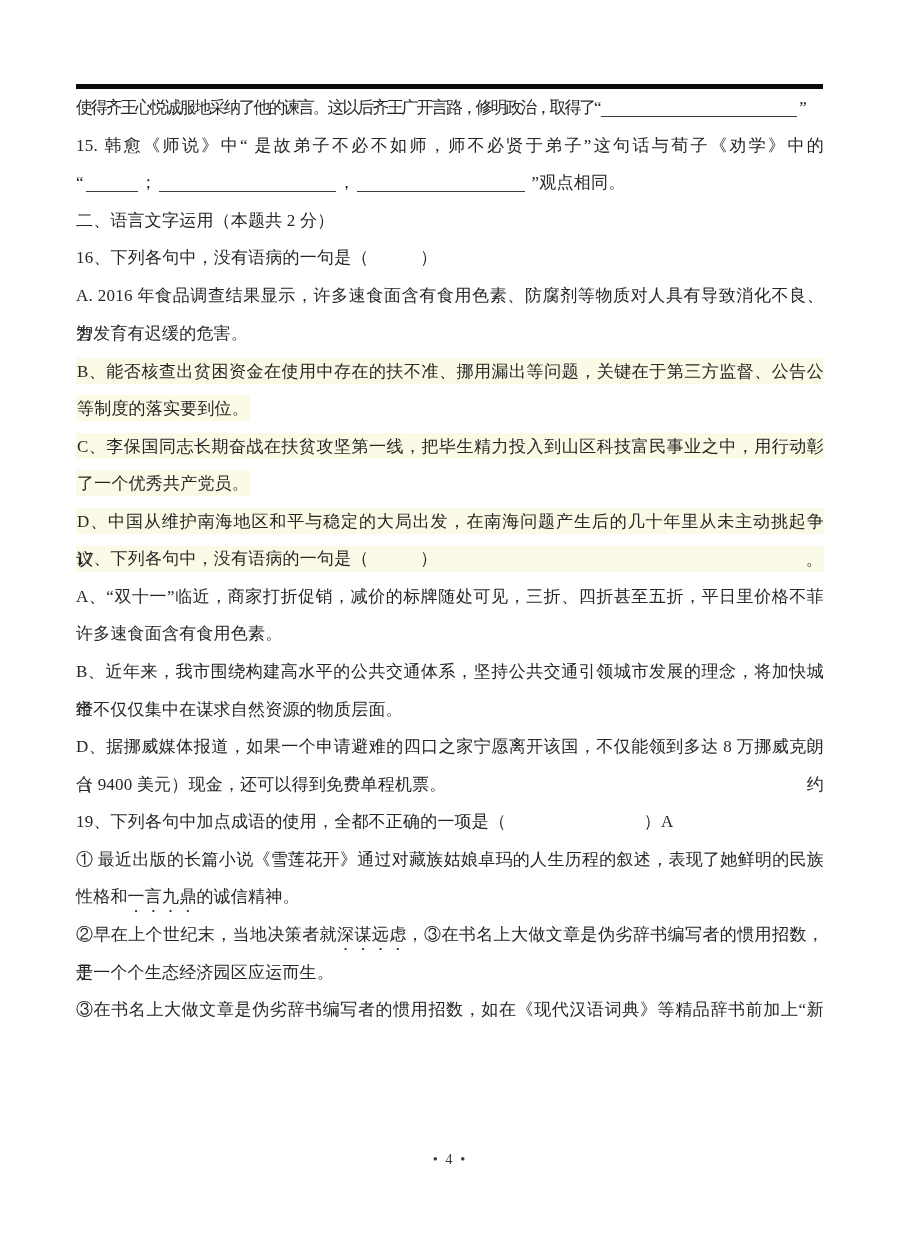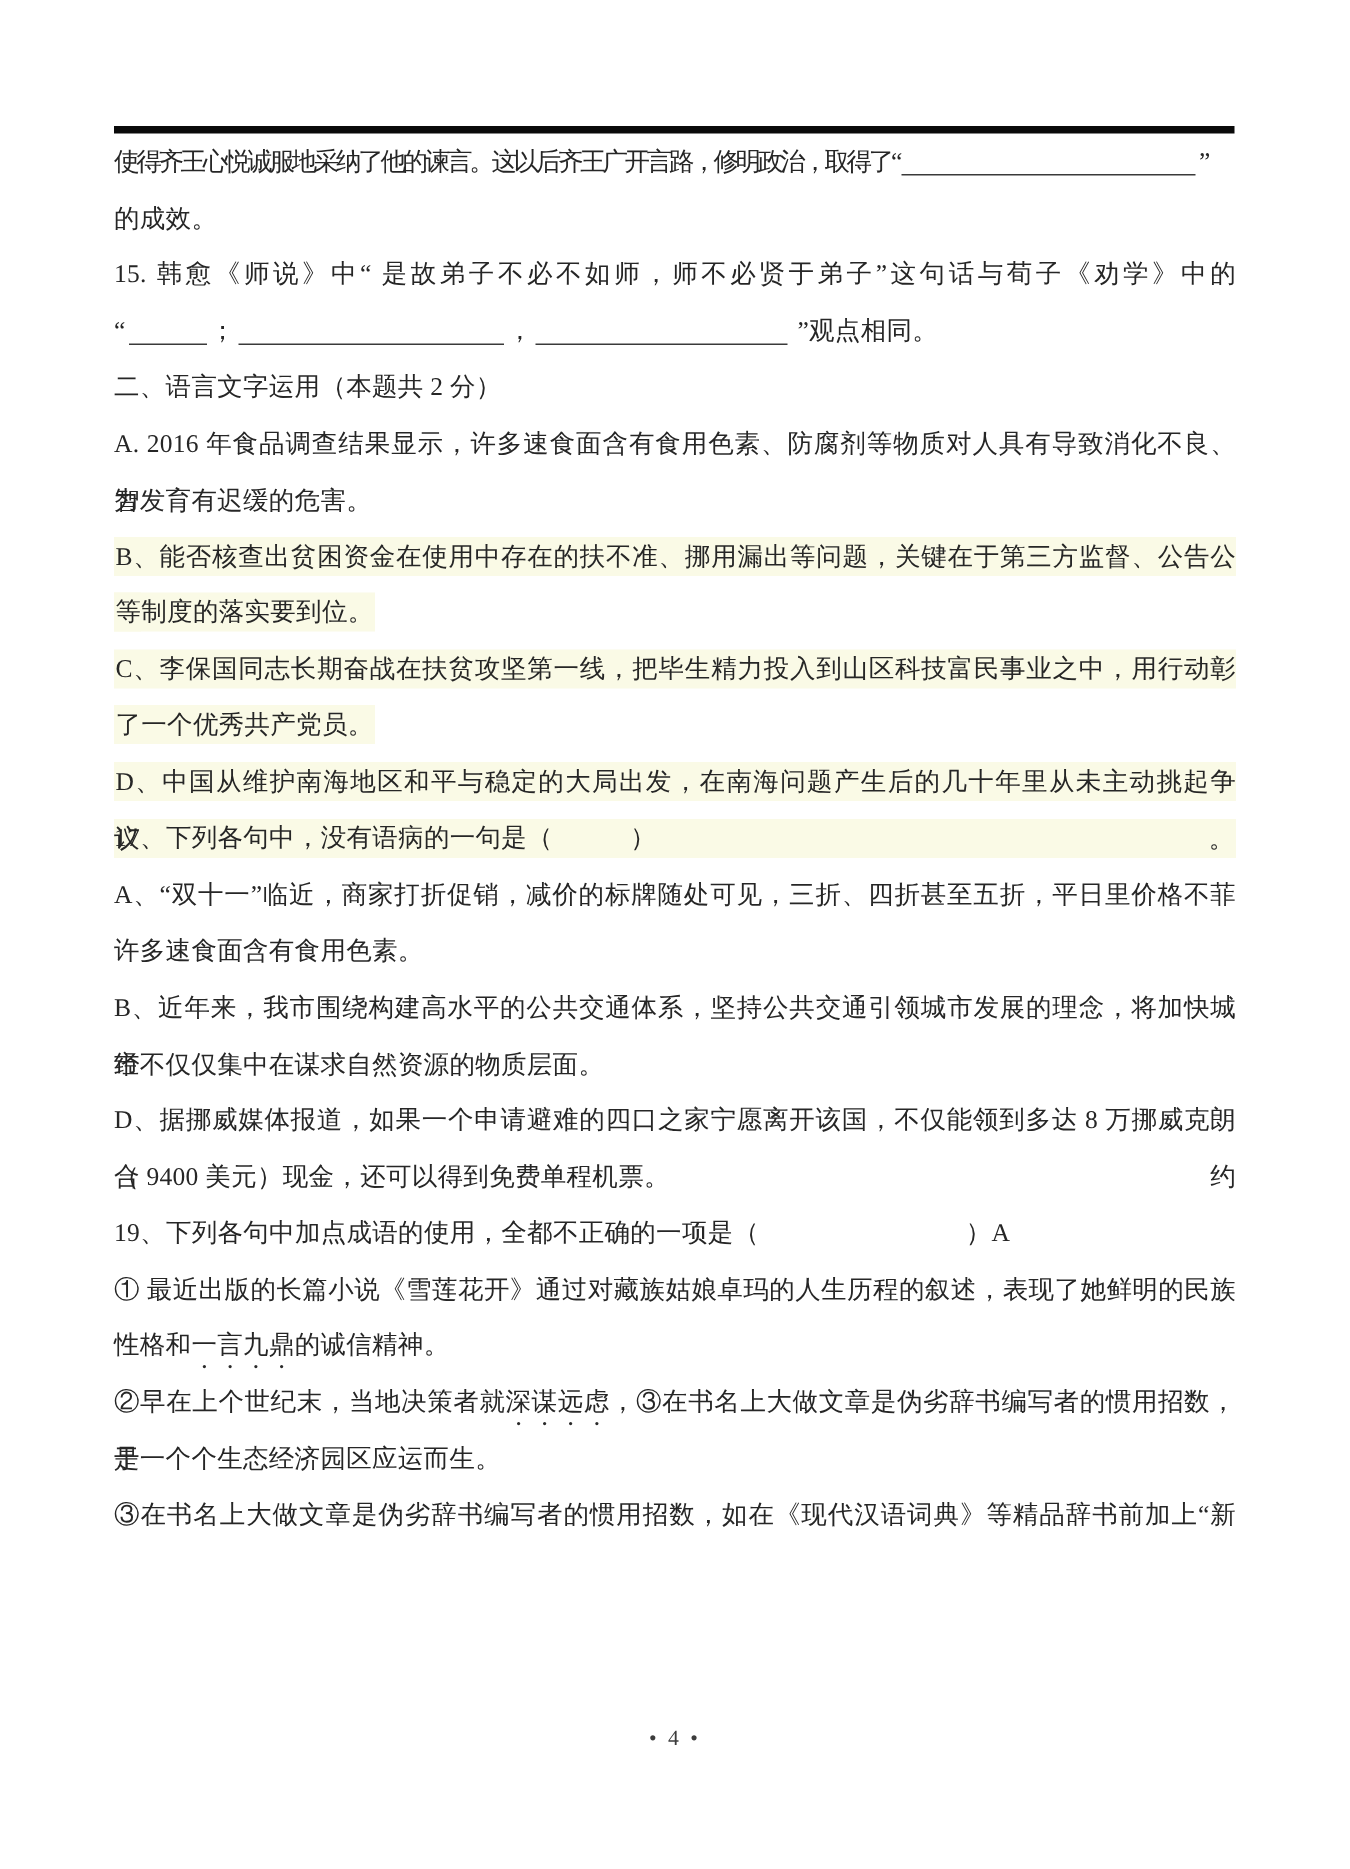--- a/index.html
+++ b/index.html
@@ -48,24 +48,24 @@
     text-align:center;font-size:14.5px;color:#3c3c3c;letter-spacing:2px;
   }
 </style>
 </head>
 <body>
 
 <div class="page">
   <div class="top-rule"></div>
   <div class="content">
       <div class="line tight"><span class=""><span>使得齐王心悦诚服地采纳了他的谏言。这以后齐王广开言路，修明政治，取得了“</span><span class="blank" style="width: 196px;"></span><span>”</span></span></div>
-      <div class="line"><span class=""><span>的成效。</span></span></div>
       <div class="line j"><span class=""><span>15. 韩愈《师说》中“ 是故弟子不必不如师，师不必贤于弟子”这句话与荀子《劝学》中的</span></span></div>
       <div class="line"><span class=""><span>“</span><span class="blank" style="width: 52px;"></span><span>；</span><span class="blank" style="width: 177px;"></span><span>，</span><span class="blank" style="width: 168px;"></span><span> ”观点相同。</span></span></div>
       <div class="line"><span class=""><span>二、语言文字运用（本题共 2 分）</span></span></div>
+      <div class="line"><span class=""><span>16、下列各句中，没有语病的一句是（　　　）</span></span></div>
       <div class="line j"><span class=""><span>A. 2016 年食品调查结果显示，许多速食面含有食用色素、防腐剂等物质对人具有导致消化不良、智</span></span></div>
       <div class="line"><span class=""><span>力发育有迟缓的危害。</span></span></div>
       <div class="line j"><span class="hl"><span>B、能否核查出贫困资金在使用中存在的扶不准、挪用漏出等问题，关键在于第三方监督、公告公示</span></span></div>
       <div class="line"><span class="hl"><span>等制度的落实要到位。</span></span></div>
       <div class="line j"><span class="hl"><span>C、李保国同志长期奋战在扶贫攻坚第一线，把毕生精力投入到山区科技富民事业之中，用行动彰显</span></span></div>
       <div class="line"><span class="hl"><span>了一个优秀共产党员。</span></span></div>
       <div class="line j"><span class="hl"><span>D、中国从维护南海地区和平与稳定的大局出发，在南海问题产生后的几十年里从未主动挑起争议。</span></span></div>
       <div class="line"><span class=""><span>17、下列各句中，没有语病的一句是（　　　）</span></span></div>
       <div class="line j"><span class=""><span>A、“双十一”临近，商家打折促销，减价的标牌随处可见，三折、四折甚至五折，平日里价格不菲</span></span></div>
       <div class="line"><span class=""><span>许多速食面含有食用色素。</span></span></div>

